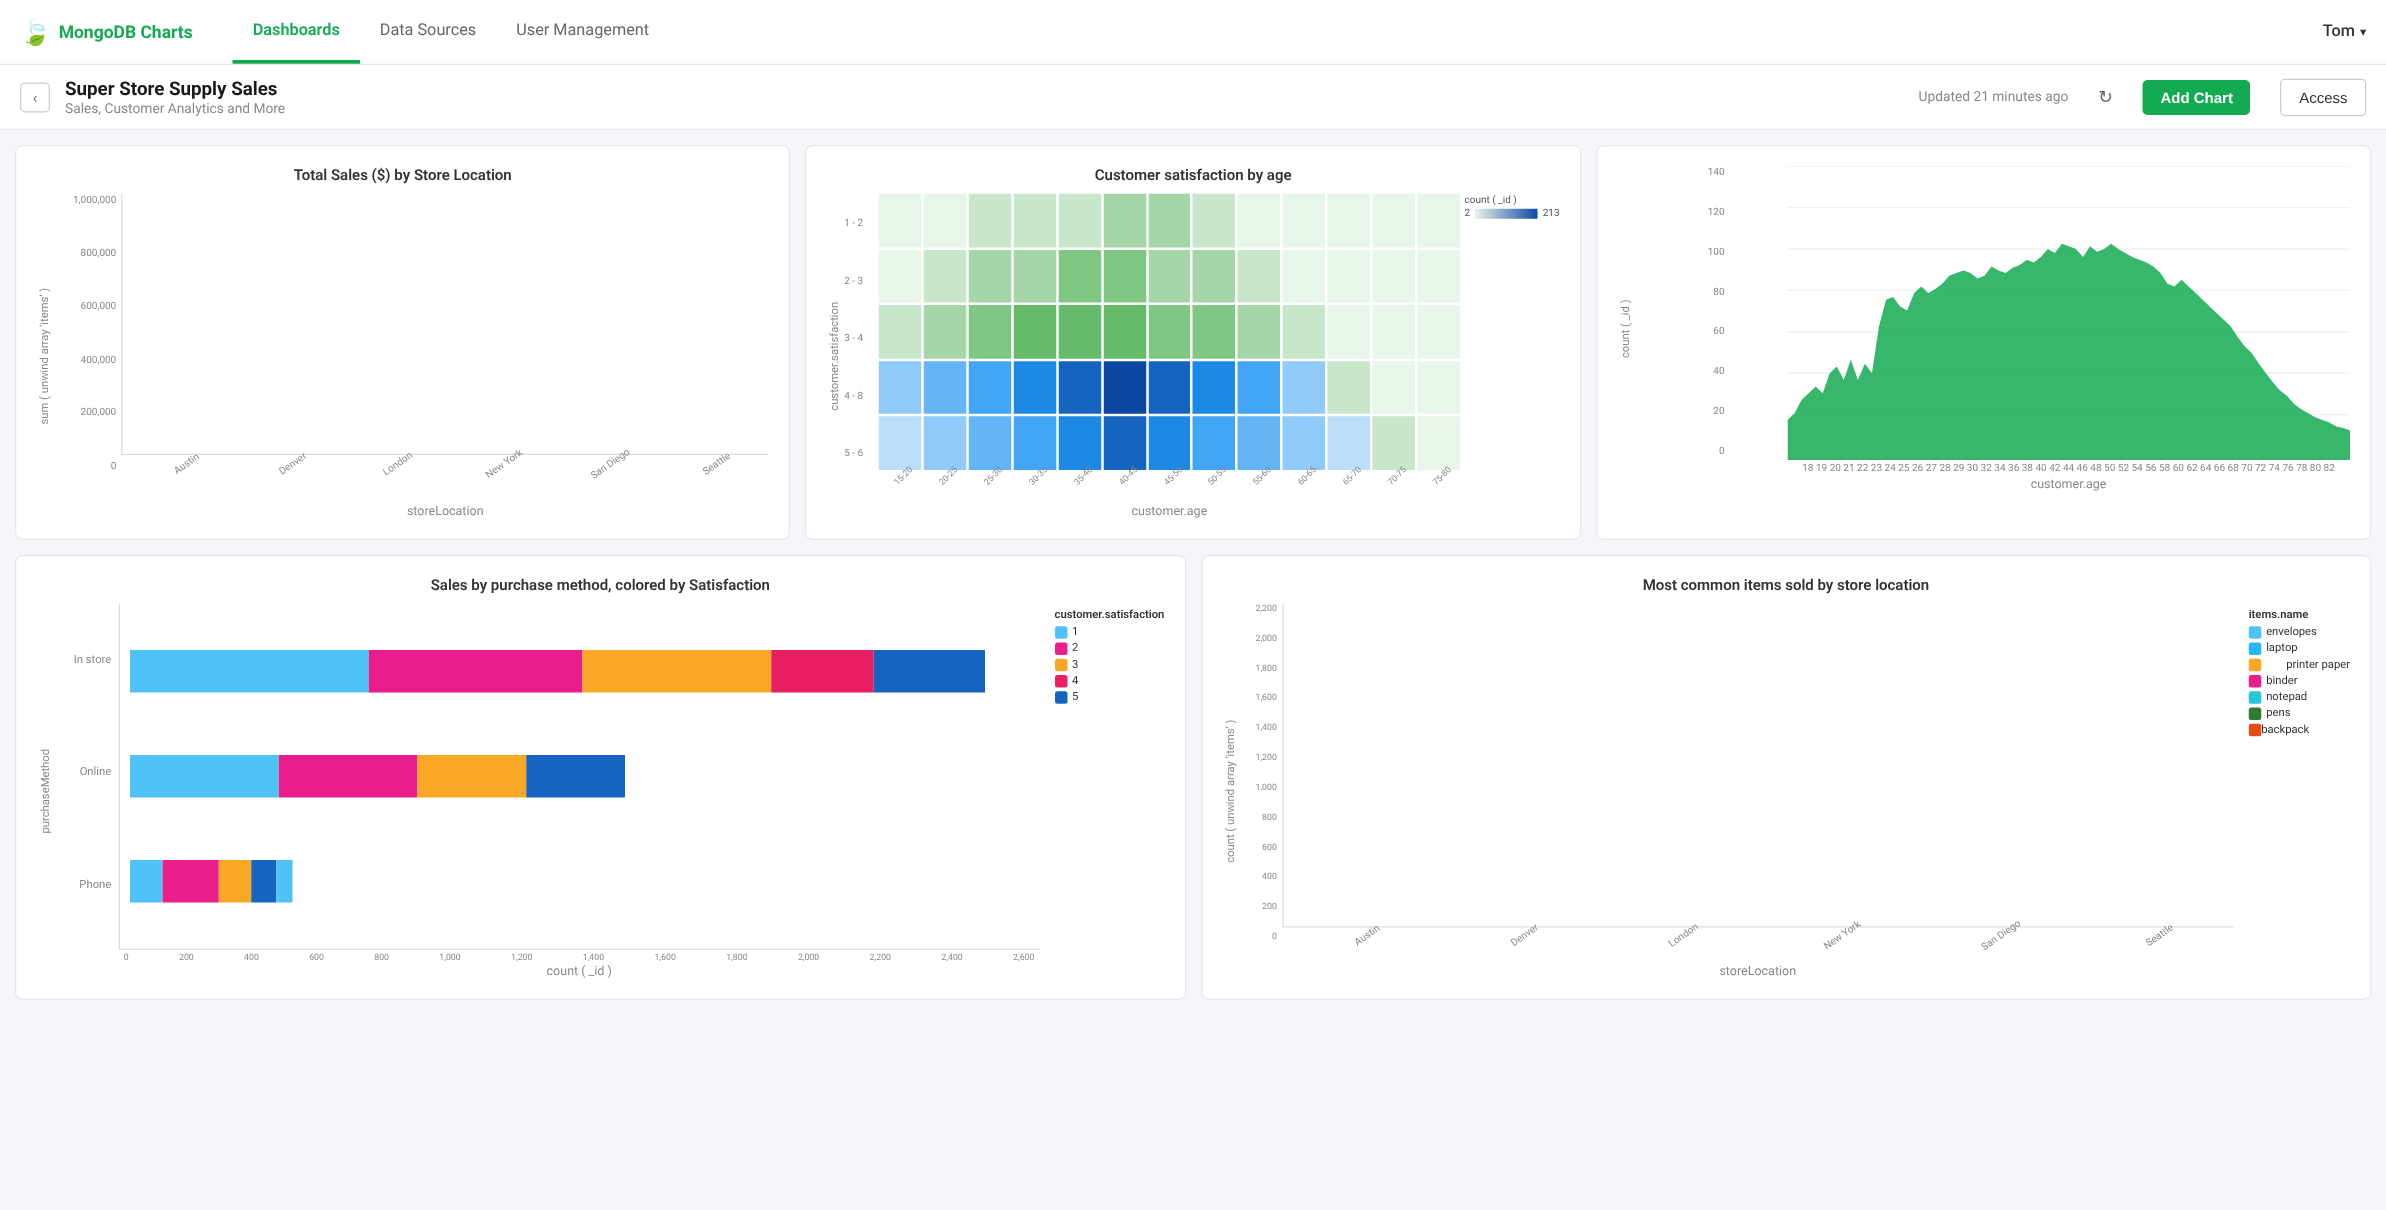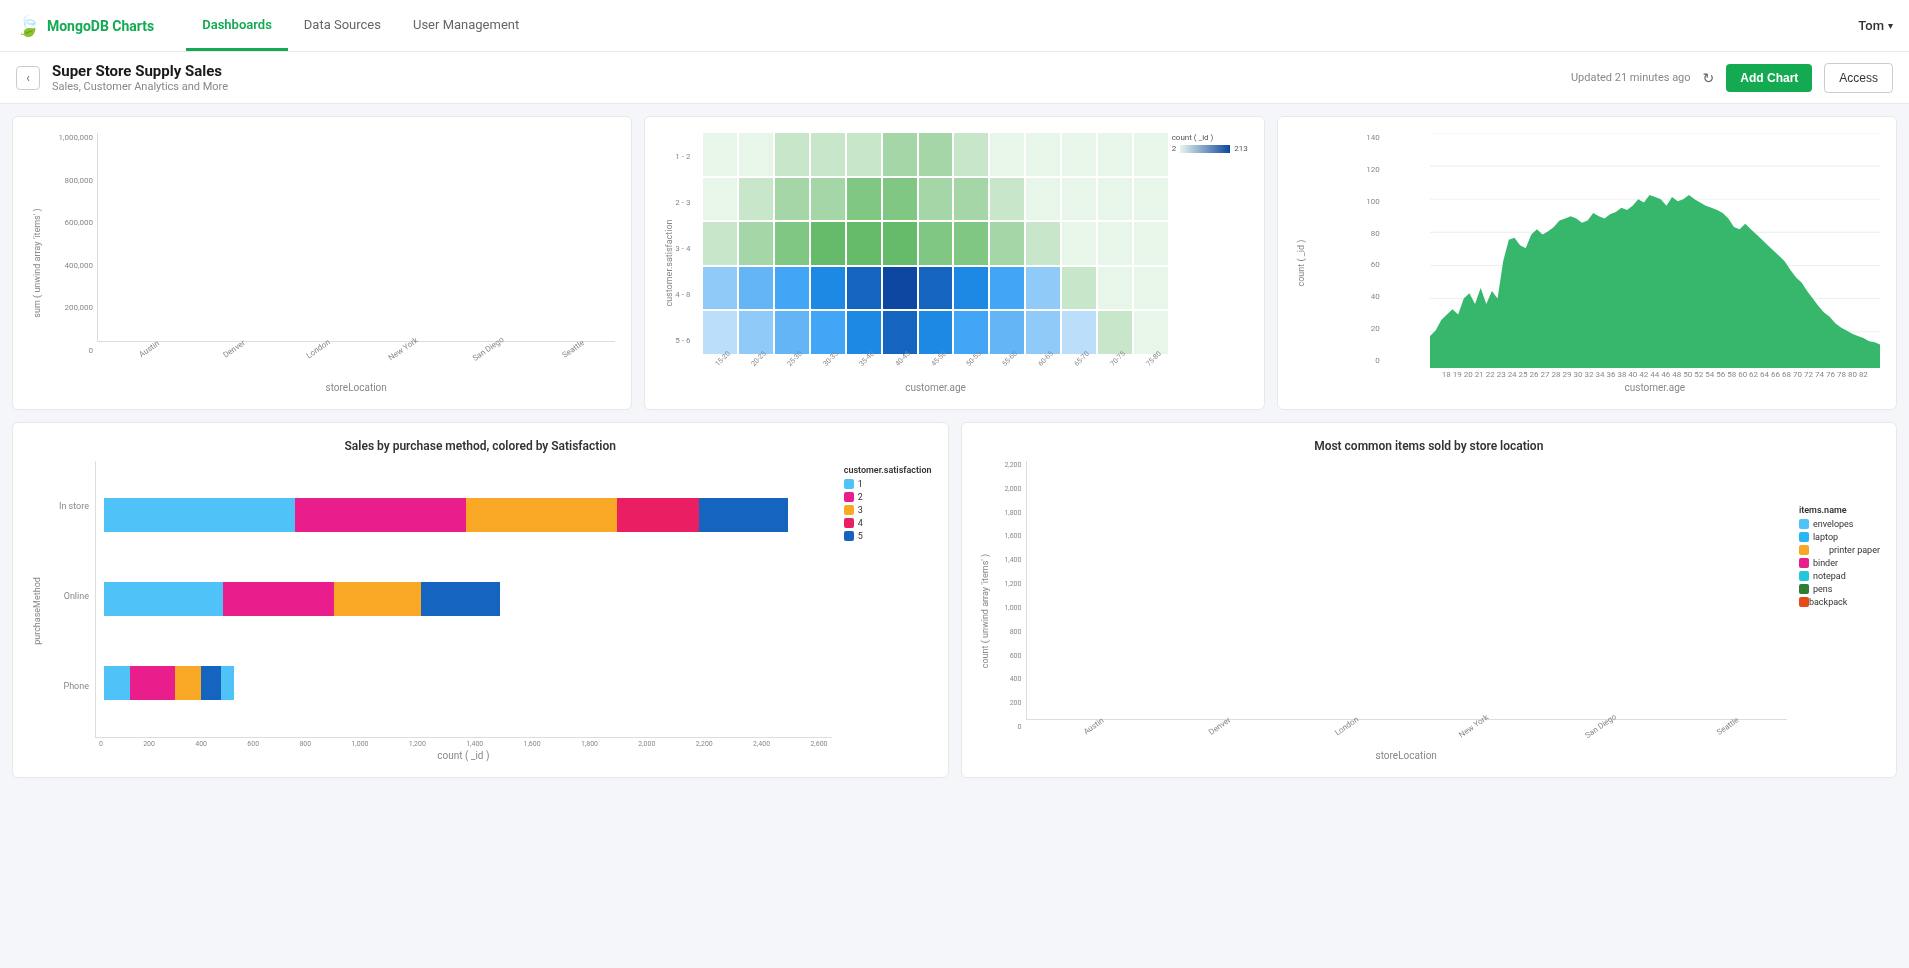--- a/index.html
+++ b/index.html
@@ -14,21 +14,21 @@
     .nav-link.active { color: #13aa52; border-bottom: 3px solid #13aa52; font-weight: 600; }
     .nav-right { margin-left: auto; display: flex; align-items: center; gap: 8px; }
     .user-menu { display: flex; align-items: center; gap: 4px; cursor: pointer; font-size: 13px; font-weight: 500; }
     .dropdown-arrow { font-size: 10px; }
 
     
     .sub-header { background: #fff; border-bottom: 1px solid #e8e8e8; padding: 10px 16px; display: flex; align-items: center; gap: 12px; }
     .back-btn { width: 24px; height: 24px; border: 1px solid #ccc; border-radius: 4px; display: flex; align-items: center; justify-content: center; cursor: pointer; font-size: 12px; color: #666; }
     .dashboard-title { font-size: 15px; font-weight: 700; color: #1a1a1a; }
     .dashboard-subtitle { font-size: 11px; color: #888; }
-    .sub-right { margin-left: auto; display: flex; align-items: center; gap: 12px; }
+    .sub-right { margin-left: auto; display: flex; align-items: center; gap: 24px; }
     .updated-text { font-size: 11px; color: #888; }
     .refresh-btn { cursor: pointer; font-size: 14px; color: #666; }
     .add-chart-btn { background: #13aa52; color: #fff; border: none; padding: 7px 14px; border-radius: 4px; font-size: 12px; font-weight: 600; cursor: pointer; }
     .access-btn { background: #fff; color: #333; border: 1px solid #ccc; padding: 7px 14px; border-radius: 4px; font-size: 12px; cursor: pointer; }
     .chart-card { background: #fff; border: 1px solid #e8e8e8; border-radius: 6px; padding: 16px; overflow: hidden; }
     .chart-title { font-size: 12px; font-weight: 600; color: #333; text-align: center; margin-bottom: 8px; }
 
     
     .row1 { display: grid; grid-template-columns: 1fr 1fr 1fr; gap: 12px; padding: 12px 12px 6px 12px; }
     .row2 { display: grid; grid-template-columns: 1fr 1fr; gap: 12px; padding: 6px 12px 12px 12px; }
@@ -64,20 +64,21 @@
     <span class="updated-text">Updated 21 minutes ago</span>
     <span class="refresh-btn">↻</span>
     <button class="add-chart-btn">Add Chart</button>
     <button class="access-btn">Access</button>
   </div>
 </div>
 
 <div class="row1">
 
   <div class="chart-card">
+    <div class="chart-title">Total Sales ($) by Store Location</div>
     <div style="display:flex; height:260px; position:relative;">
 
       <div style="display:flex; align-items:center; justify-content:center; width:16px;">
         <div style="transform:rotate(-90deg); white-space:nowrap; font-size:9px; color:#888; width:120px; text-align:center;">sum ( unwind array 'items' )</div>
       </div>
 
       <div style="display:flex; flex-direction:column; justify-content:space-between; padding-bottom:38px; padding-right:4px; font-size:8px; color:#888; text-align:right; width:52px;">
         <span>1,000,000</span>
         <span>800,000</span>
         <span>600,000</span>
@@ -115,20 +116,21 @@
           <div style="flex:1; text-align:center; font-size:8px; color:#888; padding-top:4px; transform:rotate(-35deg); transform-origin:top center; white-space:nowrap;">New York</div>
           <div style="flex:1; text-align:center; font-size:8px; color:#888; padding-top:4px; transform:rotate(-35deg); transform-origin:top center; white-space:nowrap;">San Diego</div>
           <div style="flex:1; text-align:center; font-size:8px; color:#888; padding-top:4px; transform:rotate(-35deg); transform-origin:top center; white-space:nowrap;">Seattle</div>
         </div>
         <div style="text-align:center; font-size:10px; color:#888; padding-top:2px;">storeLocation</div>
       </div>
     </div>
   </div>
 
   <div class="chart-card">
+    <div class="chart-title">Customer satisfaction by age</div>
     <div style="display:flex; height:260px; position:relative;">
 
       <div style="display:flex; align-items:center; justify-content:center; width:14px;">
         <div style="transform:rotate(-90deg); white-space:nowrap; font-size:9px; color:#888; width:100px; text-align:center;">customer.satisfaction</div>
       </div>
 
       <div style="display:flex; flex-direction:column; justify-content:space-around; padding-right:0; font-size:8px; color:#888; width:28px; padding-bottom:30px;">
         <span>1 - 2</span>
         <span>2 - 3</span>
         <span>3 - 4</span>
@@ -465,21 +467,21 @@
           <div style="flex:1; font-size:8px; color:#888; text-align:center; transform:rotate(-35deg); transform-origin:top center; padding-top:3px; white-space:nowrap;">Denver</div>
           <div style="flex:1; font-size:8px; color:#888; text-align:center; transform:rotate(-35deg); transform-origin:top center; padding-top:3px; white-space:nowrap;">London</div>
           <div style="flex:1; font-size:8px; color:#888; text-align:center; transform:rotate(-35deg); transform-origin:top center; padding-top:3px; white-space:nowrap;">New York</div>
           <div style="flex:1; font-size:8px; color:#888; text-align:center; transform:rotate(-35deg); transform-origin:top center; padding-top:3px; white-space:nowrap;">San Diego</div>
           <div style="flex:1; font-size:8px; color:#888; text-align:center; transform:rotate(-35deg); transform-origin:top center; padding-top:3px; white-space:nowrap;">Seattle</div>
         </div>
         <div style="text-align:center; font-size:10px; color:#888;">storeLocation</div>
       </div>
 
       <div style="padding:4px 0 0 12px; font-size:9px;">
-        <div style="font-weight:600; margin-bottom:4px; font-size:9px;margin-top:40px;">items.name</div>
+        <div style="font-weight:600; margin-bottom:4px; font-size:9px;">items.name</div>
         <div style="display:flex; align-items:center; gap:4px; margin-bottom:3px;">
             <div style="width:10px; height:10px; background:#4fc3f7; border-radius:2px;"></div>
             <span>envelopes</span>
           </div>
         <div style="display:flex; align-items:center; gap:4px; margin-bottom:3px;">
             <div style="width:10px; height:10px; background:#29b6f6; border-radius:2px;"></div>
             <span>laptop</span>
           </div>
         <div style="display:flex; align-items:center; gap:20px; margin-bottom:3px;">
             <div style="width:10px; height:10px; background:#f9a825; border-radius:2px;"></div>

